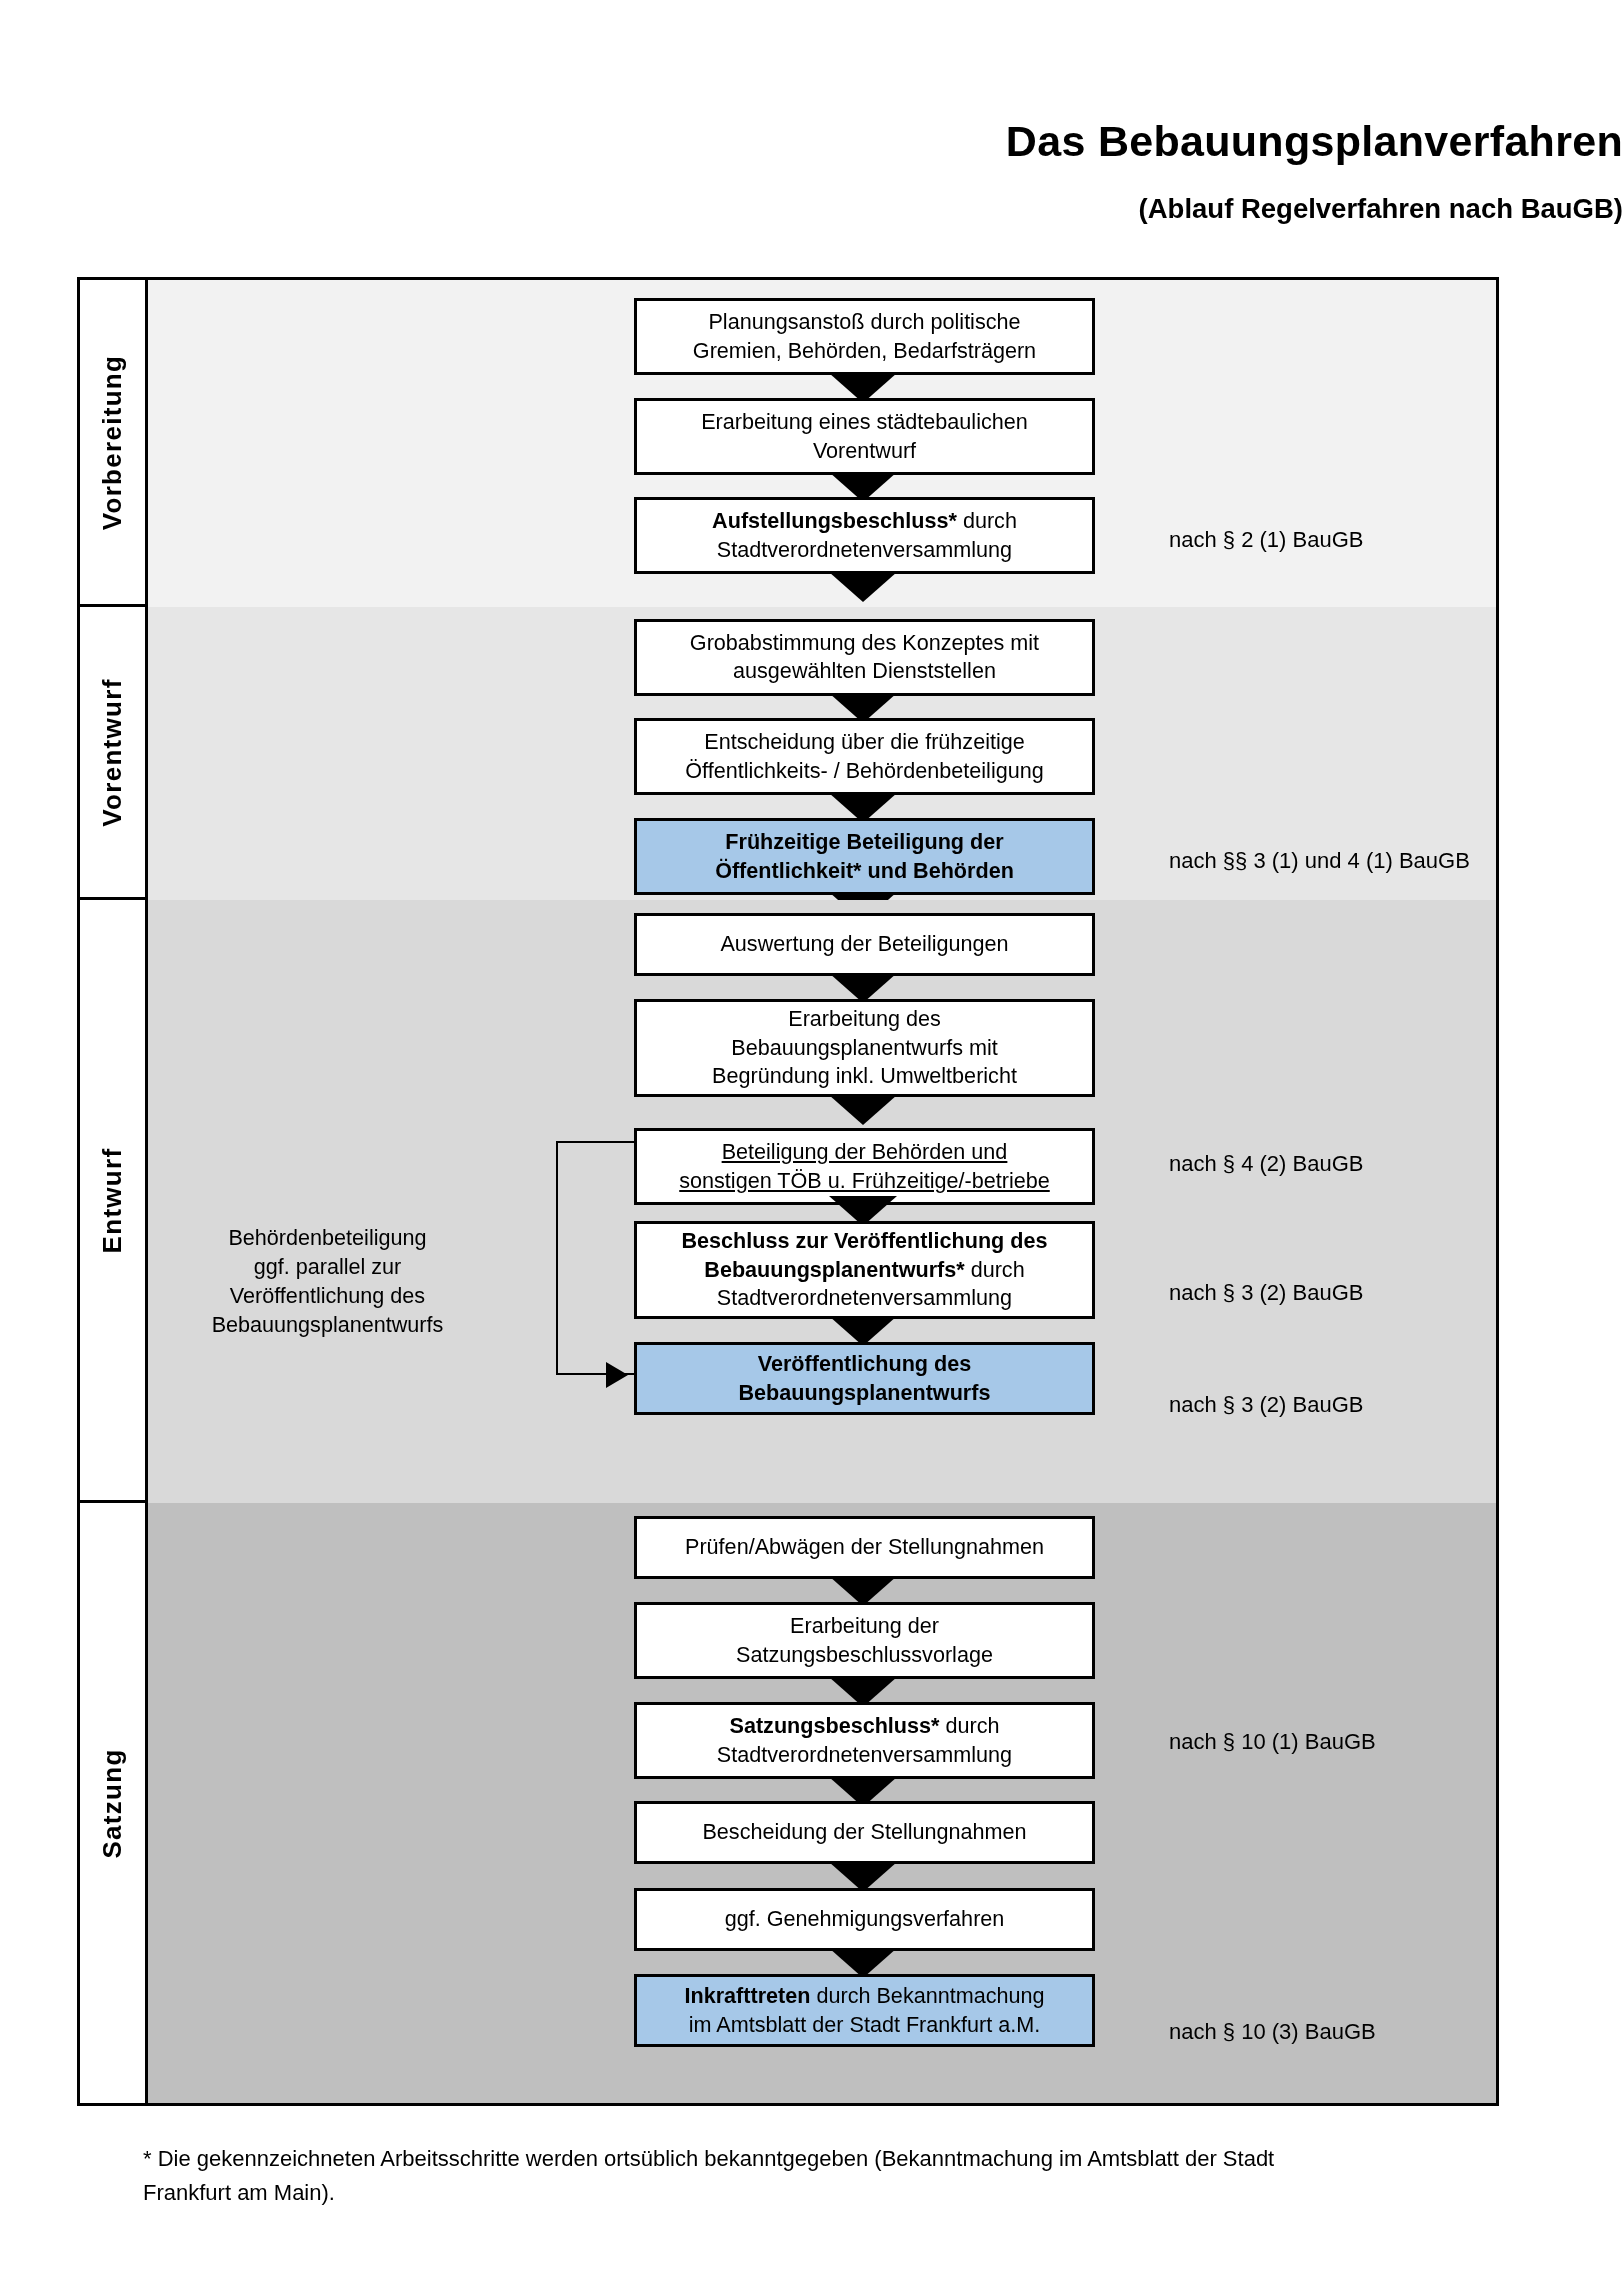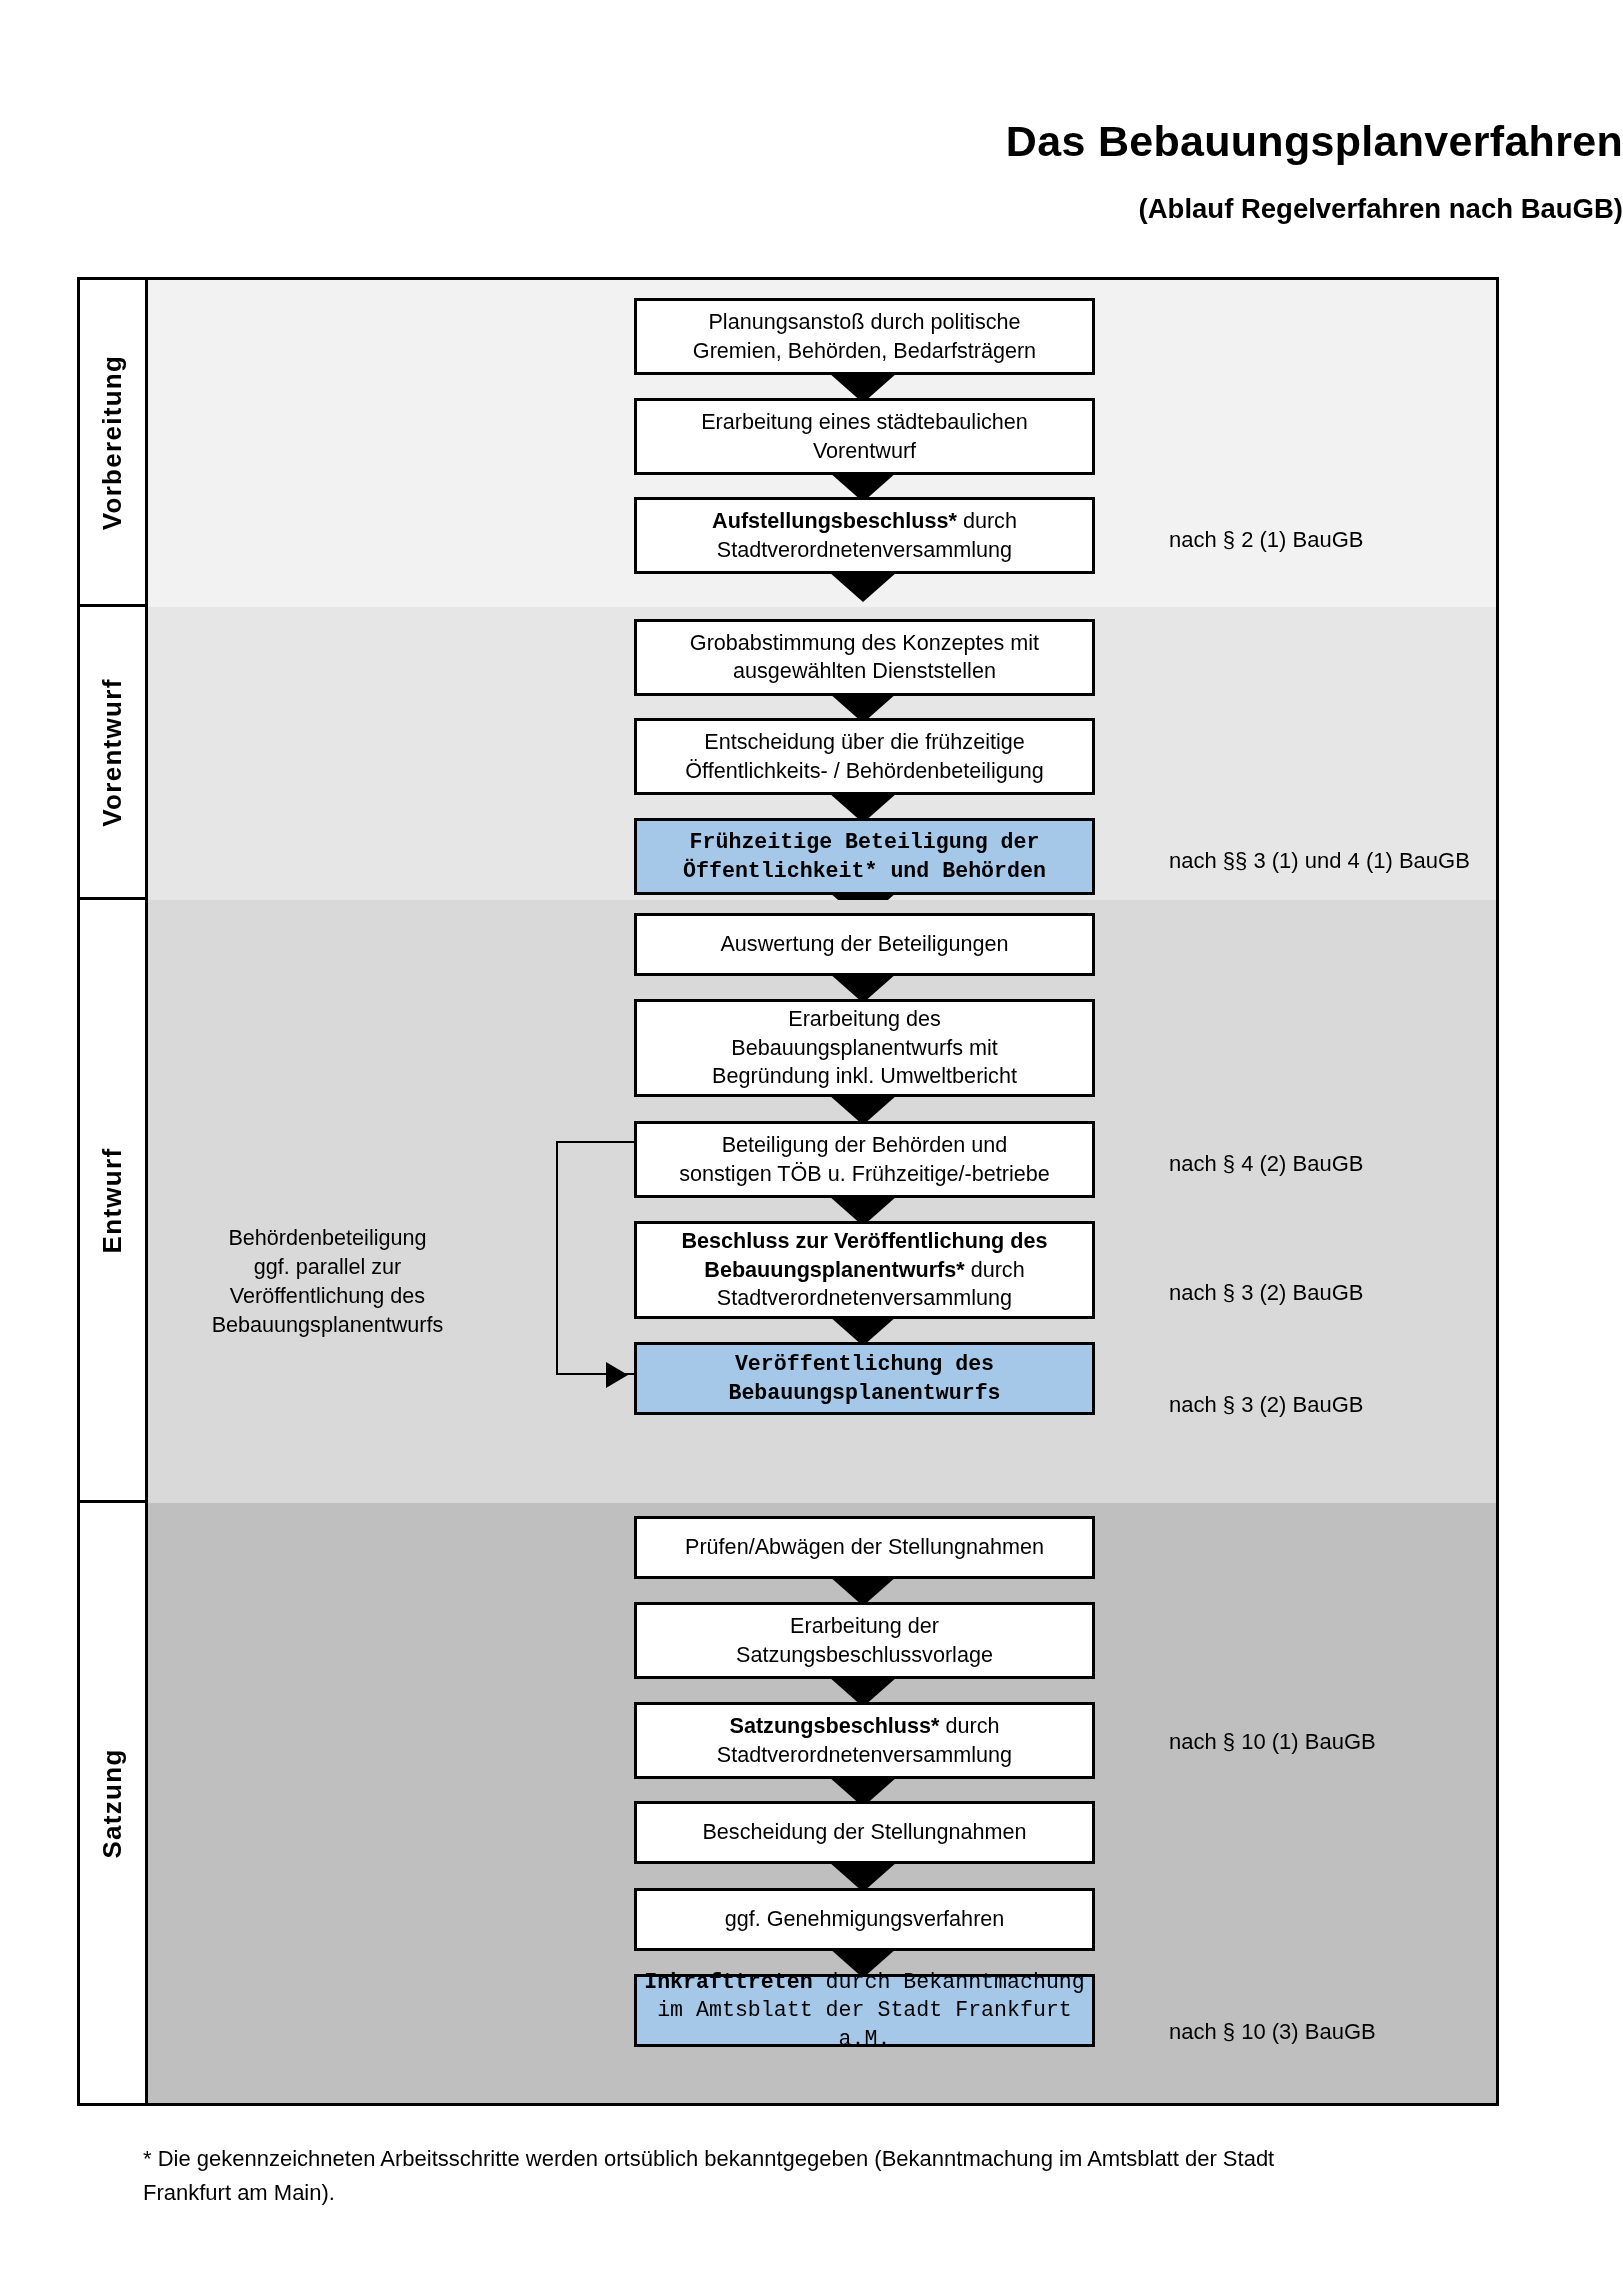--- a/index.html
+++ b/index.html
@@ -83,21 +83,21 @@
     background:#ffffff;
     border:3.3px solid #000;
     display:flex;
     align-items:center;
     justify-content:center;
     text-align:center;
     font-size:21.6px;
     line-height:1.32;
     padding:2.6px 6.5px;
   }
-  .fbox.blue{ background:#a6c8e8;font-family:Liberation Mono, monospace; }
+  .fbox.blue{ background:#a6c8e8; }
   .fbox b{ font-weight:bold; }
 
   
   .arrow{
     position:absolute;
     left:681px;
     width:0;height:0;
     border-left:34px solid transparent;
     border-right:34px solid transparent;
     border-top:30px solid #000;
@@ -238,21 +238,21 @@
 
       <div class="fbox" style="top:99px;height:98px;">
         <div>
           <div>Erarbeitung des</div>
           <div>Bebauungsplanentwurfs mit</div>
           <div>Begründung inkl. Umweltbericht</div>
         </div>
       </div>
       <div class="arrow" style="top:195px;"></div>
 
-      <div class="fbox" style="top:221px;height:77px;">
+      <div class="fbox" style="top:228px;height:77px;text-decoration:underline;">
         <div>
           <div>Beteiligung der Behörden und</div>
           <div>sonstigen TÖB u. Frühzeitige/-betriebe</div>
         </div>
       </div>
       <div class="arrow" style="top:296px;"></div>
 
       <div class="fbox" style="top:321px;height:98px;">
         <div>
           <div><b>Beschluss zur Veröffentlichung des</b></div>

